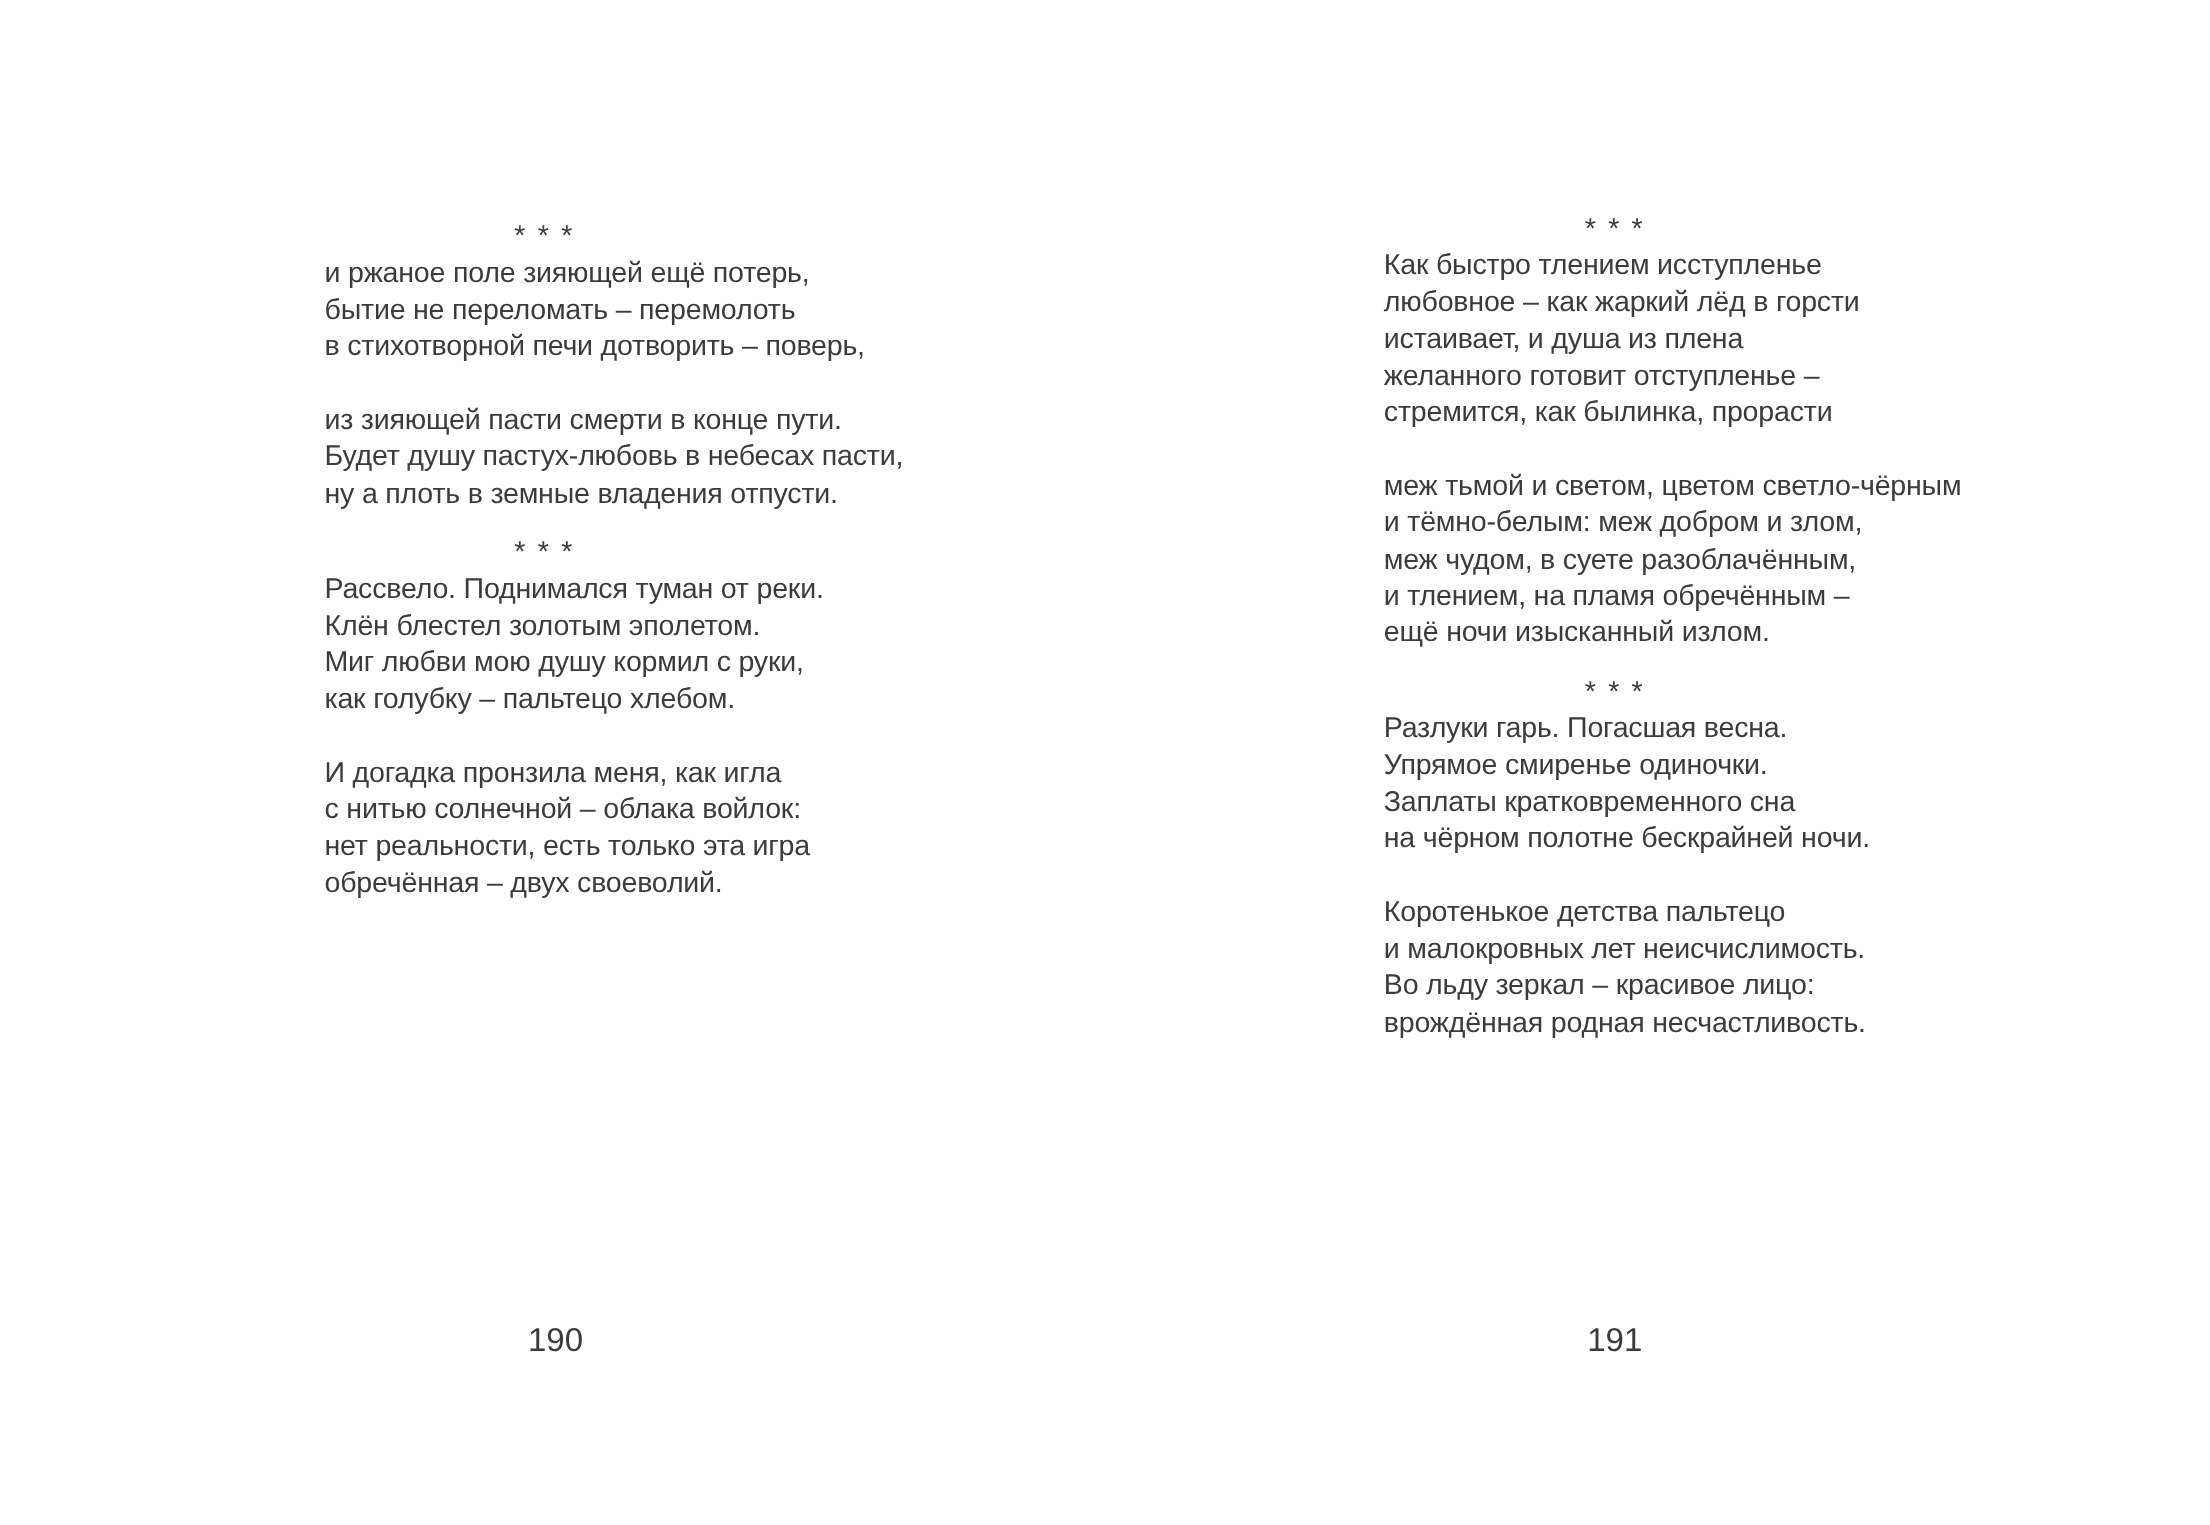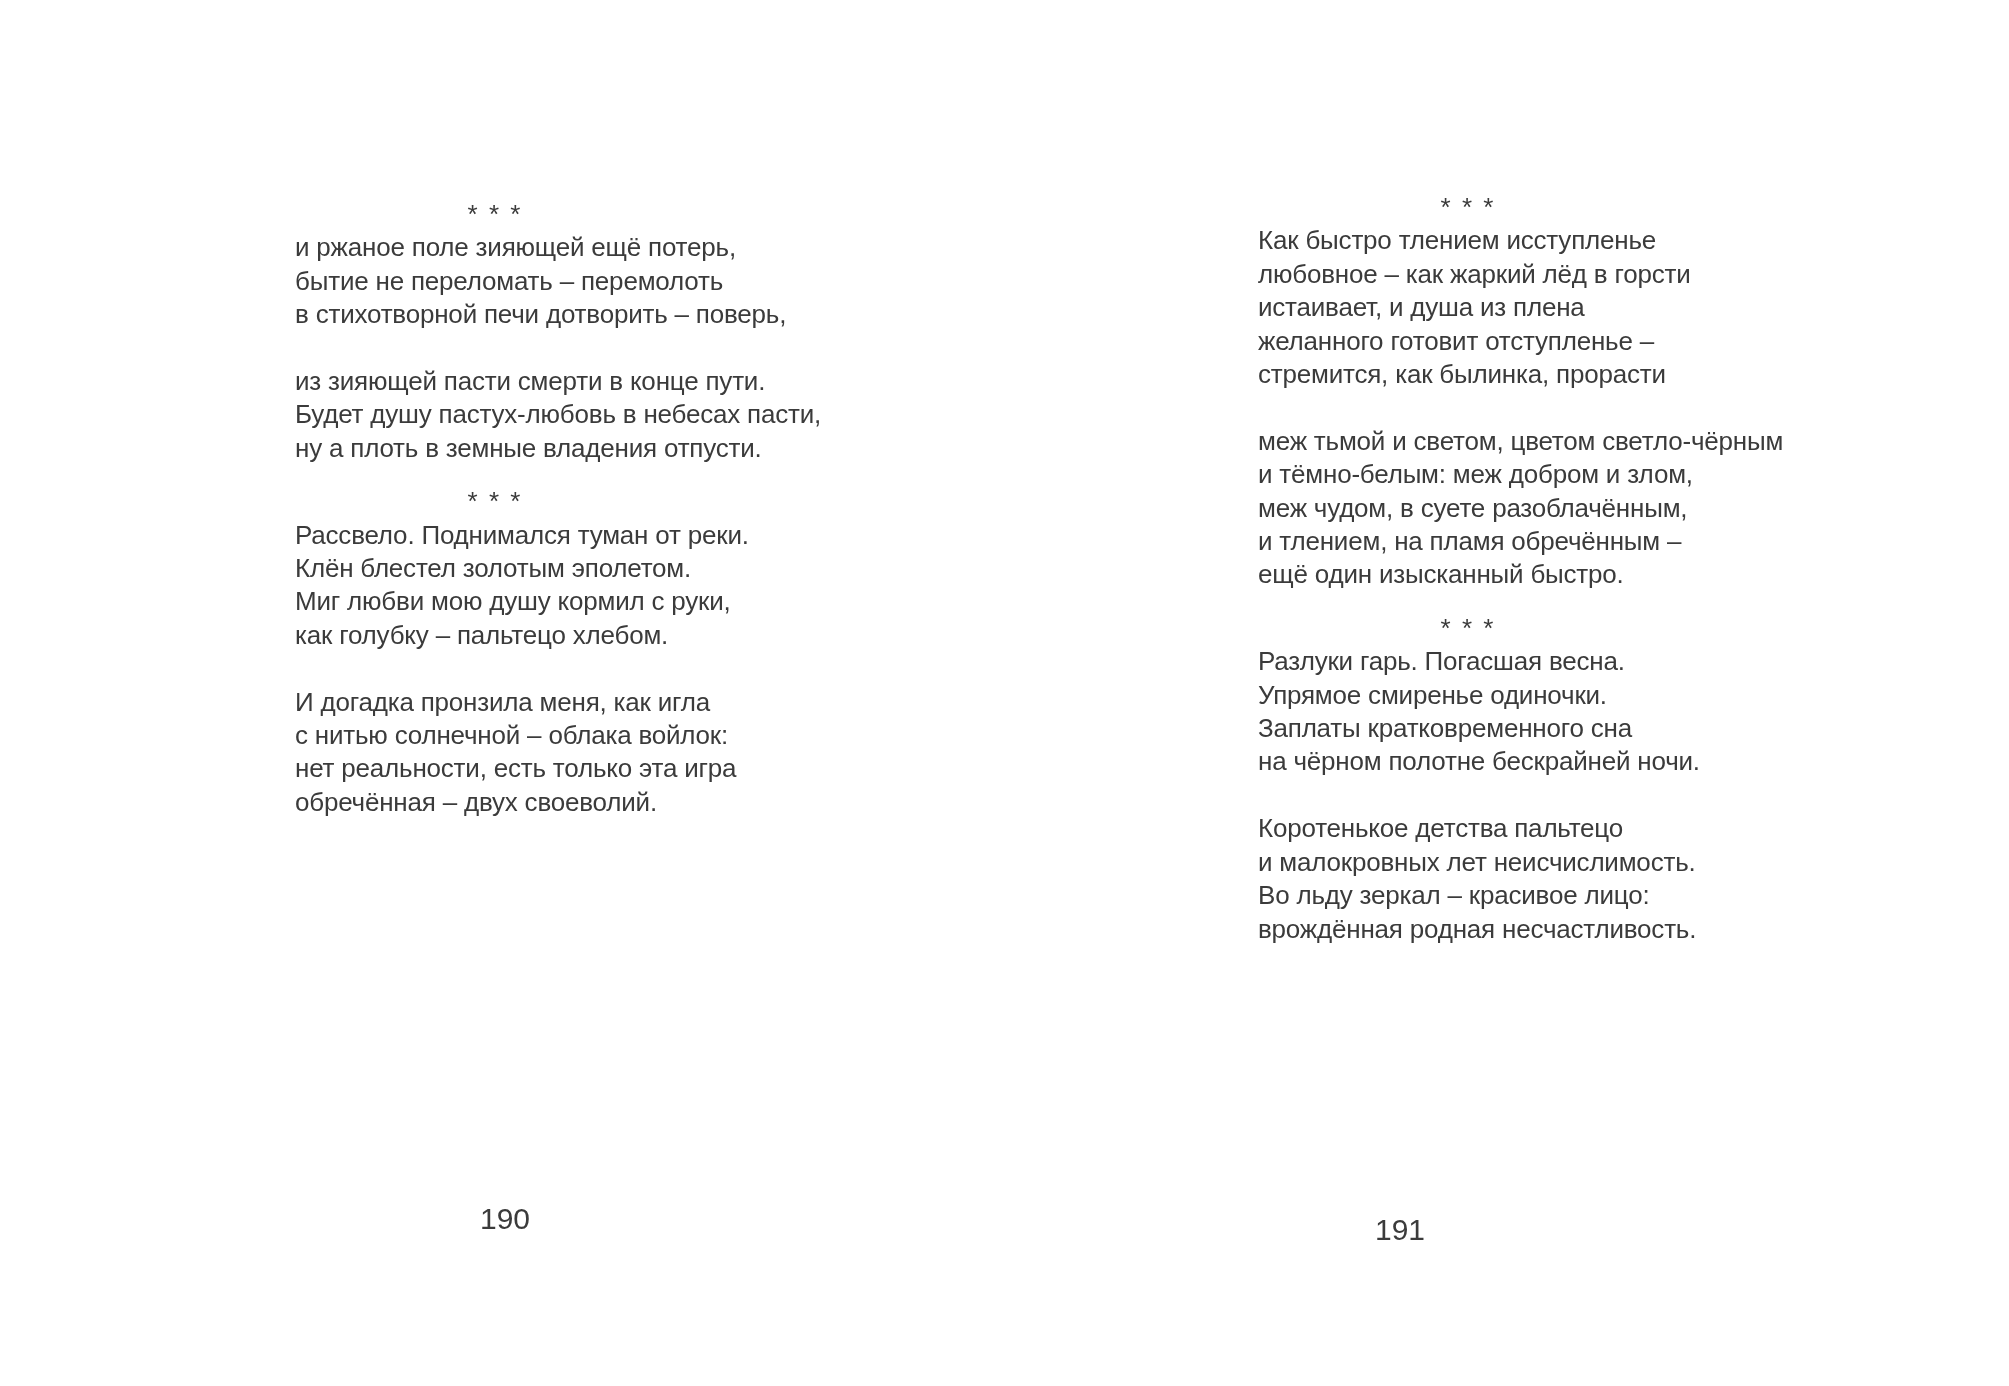--- a/index.html
+++ b/index.html
@@ -56,23 +56,22 @@
     top: 1202px;
     font-size: 30px;
     line-height: 33px;
     text-align: center;
   }
   .folio-left {
     left: 305px;
     width: 400px;
   }
   .folio-right {
-    left: 1190px;
+    left: 1258px;
     width: 420px;
-    margin-top: 11px;
   }
 </style>
 </head>
 <body style="background: rgb(255, 255, 255); color: rgb(59, 59, 59);">
 
 <div class="page-col col-left">
 
   <div class="poem">
     <div class="poem-separator">* * *</div>
     <div class="stanza">
@@ -114,21 +113,21 @@
       <div class="poem-line">любовное – как жаркий лёд в горсти</div>
       <div class="poem-line">истаивает, и душа из плена</div>
       <div class="poem-line">желанного готовит отступленье –</div>
       <div class="poem-line">стремится, как былинка, прорасти</div>
     </div>
     <div class="stanza">
       <div class="poem-line">меж тьмой и светом, цветом светло-чёрным</div>
       <div class="poem-line">и тёмно-белым: меж добром и злом,</div>
       <div class="poem-line">меж чудом, в суете разоблачённым,</div>
       <div class="poem-line">и тлением, на пламя обречённым –</div>
-      <div class="poem-line">ещё один изысканный быстро.</div>
+      <div class="poem-line">ещё ночи изысканный излом.</div>
     </div>
   </div>
 
   <div class="poem">
     <div class="poem-separator">* * *</div>
     <div class="stanza">
       <div class="poem-line">Разлуки гарь. Погасшая весна.</div>
       <div class="poem-line">Упрямое смиренье одиночки.</div>
       <div class="poem-line">Заплаты кратковременного сна</div>
       <div class="poem-line">на чёрном полотне бескрайней ночи.</div>

